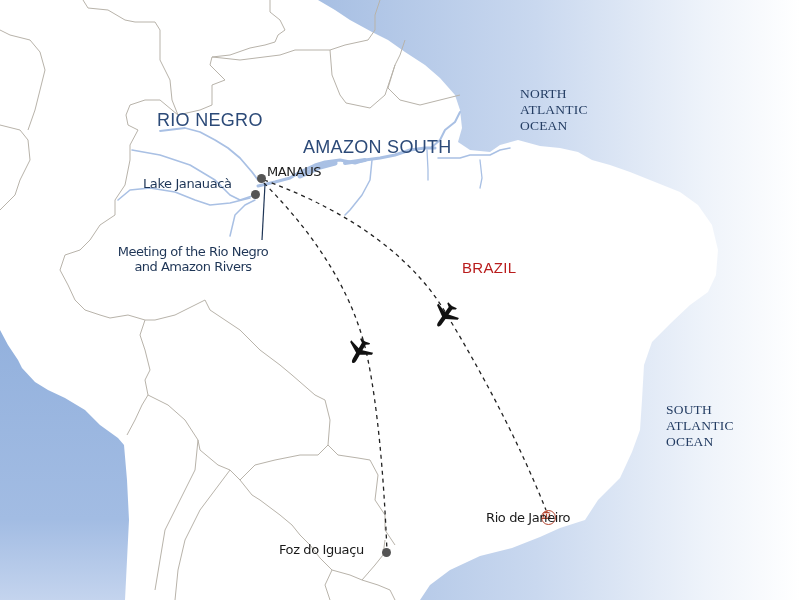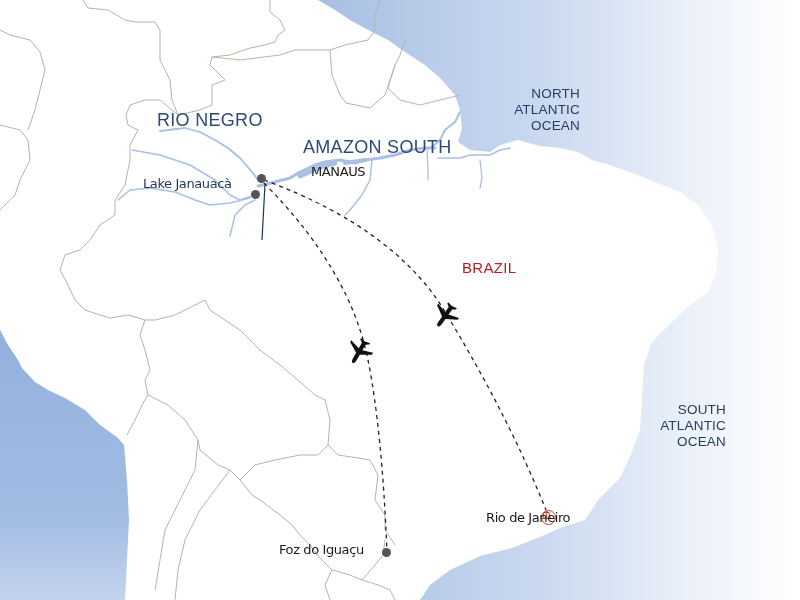--- a/index.html
+++ b/index.html
@@ -1,20 +1,20 @@
 <!DOCTYPE html>
 <html><head>
 <meta charset="utf-8">
 <style>
   html, body { margin: 0; padding: 0; }
   body { width: 800px; height: 600px; overflow: hidden; background: #ffffff; font-family: "DejaVu Sans", sans-serif; }
   #map { position: relative; width: 800px; height: 600px; }
   svg { position: absolute; left: 0; top: 0; }
   .lbl { position: absolute; white-space: nowrap; line-height: 1; }
-  .ocean-lbl { color: #243d63; font-size: 13.5px; text-align: right; line-height: 16px; font-family: Liberation Sans, sans-serif; letter-spacing: 0.2px; }
+  .ocean-lbl { color: #243d63; font-size: 13.5px; text-align: left; line-height: 16px; font-family: Liberation Serif, serif; letter-spacing: 0.2px; margin-left: 20px; }
   .river-lbl { color: #2c4a78; font-size: 18px; font-family: "Liberation Sans", sans-serif; letter-spacing: 0.3px; }
   .place-lbl { color: #1e3556; font-size: 13px; font-family: "DejaVu Sans", sans-serif; letter-spacing: -0.4px; }
   .city-lbl { color: #1a1a1a; font-size: 13px; font-family: "DejaVu Sans", sans-serif; letter-spacing: -0.4px; }
   .country-lbl { color: #b91c1c; font-size: 15px; font-family: "Liberation Sans", sans-serif; letter-spacing: 0.3px; }
   .note-lbl { color: #1e3556; font-size: 13px; text-align: center; line-height: 15px; font-family: "DejaVu Sans", sans-serif; letter-spacing: -0.5px; }
   .marker { position: absolute; border-radius: 50%; }
   .dot { width: 9px; height: 9px; background: #555555; }
   .landmark { width: 15px; height: 15px; border: 1.5px solid #b5442e; background: #fff; box-sizing: border-box; display: flex; align-items: center; justify-content: center; }
 </style>
 </head>
@@ -123,18 +123,22 @@
   <div class="marker landmark" style="left:541px; top:510px;">
     <svg width="9" height="8" viewBox="0 0 9 8">
       <path d="M4.5,0 L9,2.2 L0,2.2 Z" fill="#b5442e"></path>
       <rect x="1" y="2.8" width="1.2" height="3.5" fill="#b5442e"></rect>
       <rect x="3.9" y="2.8" width="1.2" height="3.5" fill="#b5442e"></rect>
       <rect x="6.8" y="2.8" width="1.2" height="3.5" fill="#b5442e"></rect>
       <rect x="0" y="6.6" width="9" height="1.4" fill="#b5442e"></rect>
     </svg>
   </div>
 
-  <div class="lbl city-lbl" style="left:267px; top:165px;margin-left:44px;">MANAUS</div>
+  <div class="lbl city-lbl" style="left:267px; top:165px;">MANAUS</div>
   <div class="lbl place-lbl" style="left:143px; top:177px;">Lake Janauacà</div>
   <div class="lbl city-lbl" style="left:279px; top:543px;">Foz do Iguaçu</div>
   <div class="lbl city-lbl" style="left:441px; top:511px;margin-left:45px;">Rio de Janeiro</div>
 
+  <div class="lbl note-lbl" style="left:101px; top:244px; width:184px;">
+    <div>Meeting of the Rio Negro</div>
+    <div>and Amazon Rivers</div>
+  </div>
 </div>
 
 </body></html>

